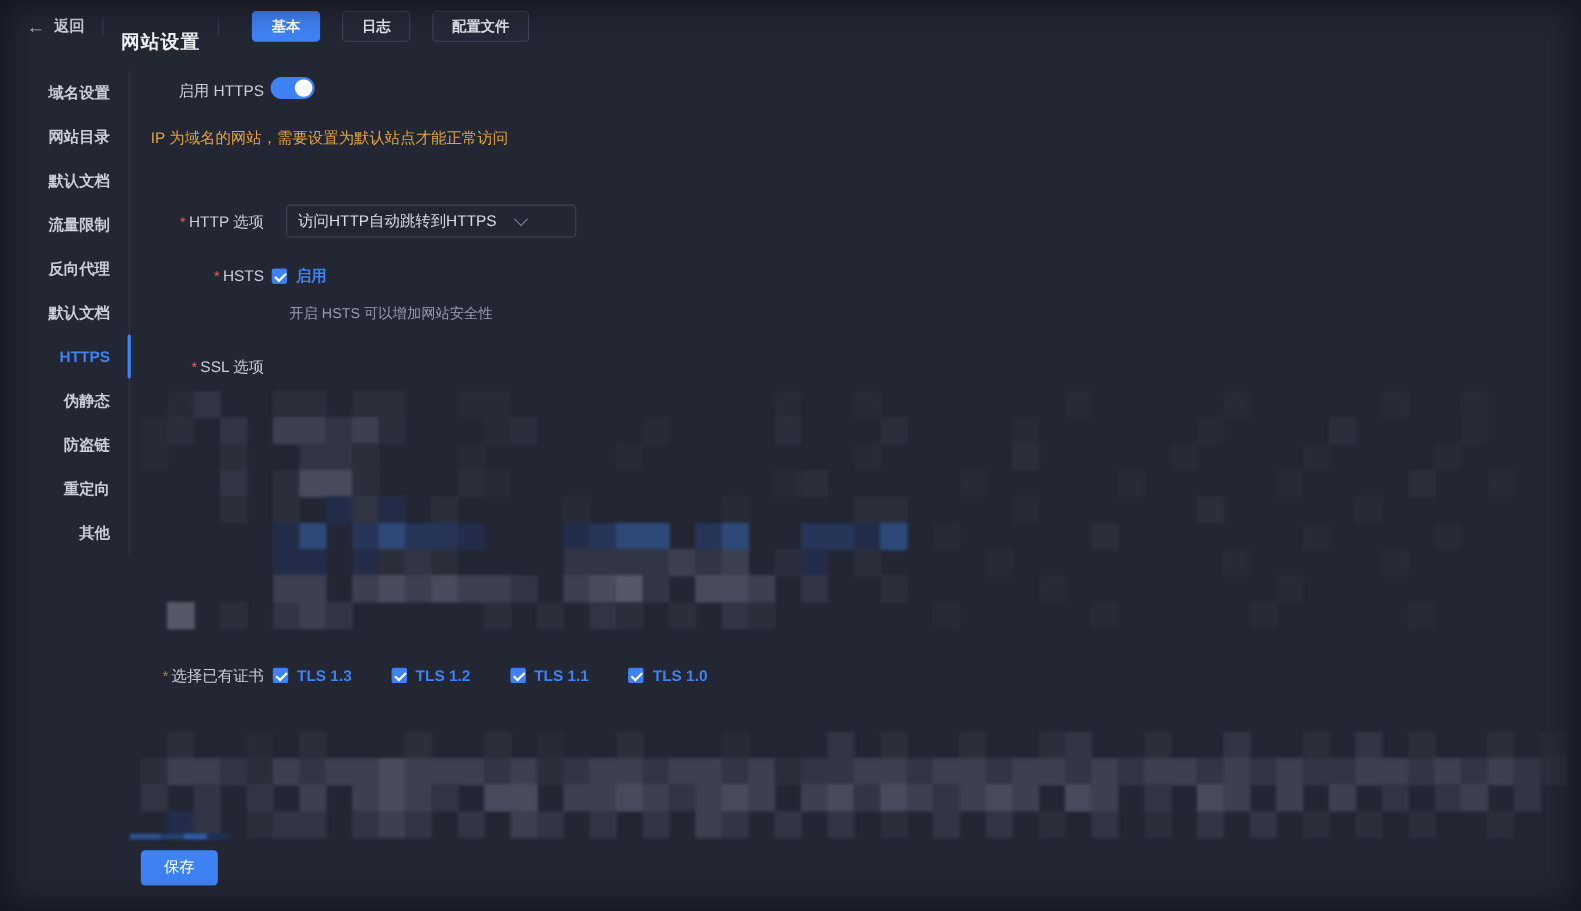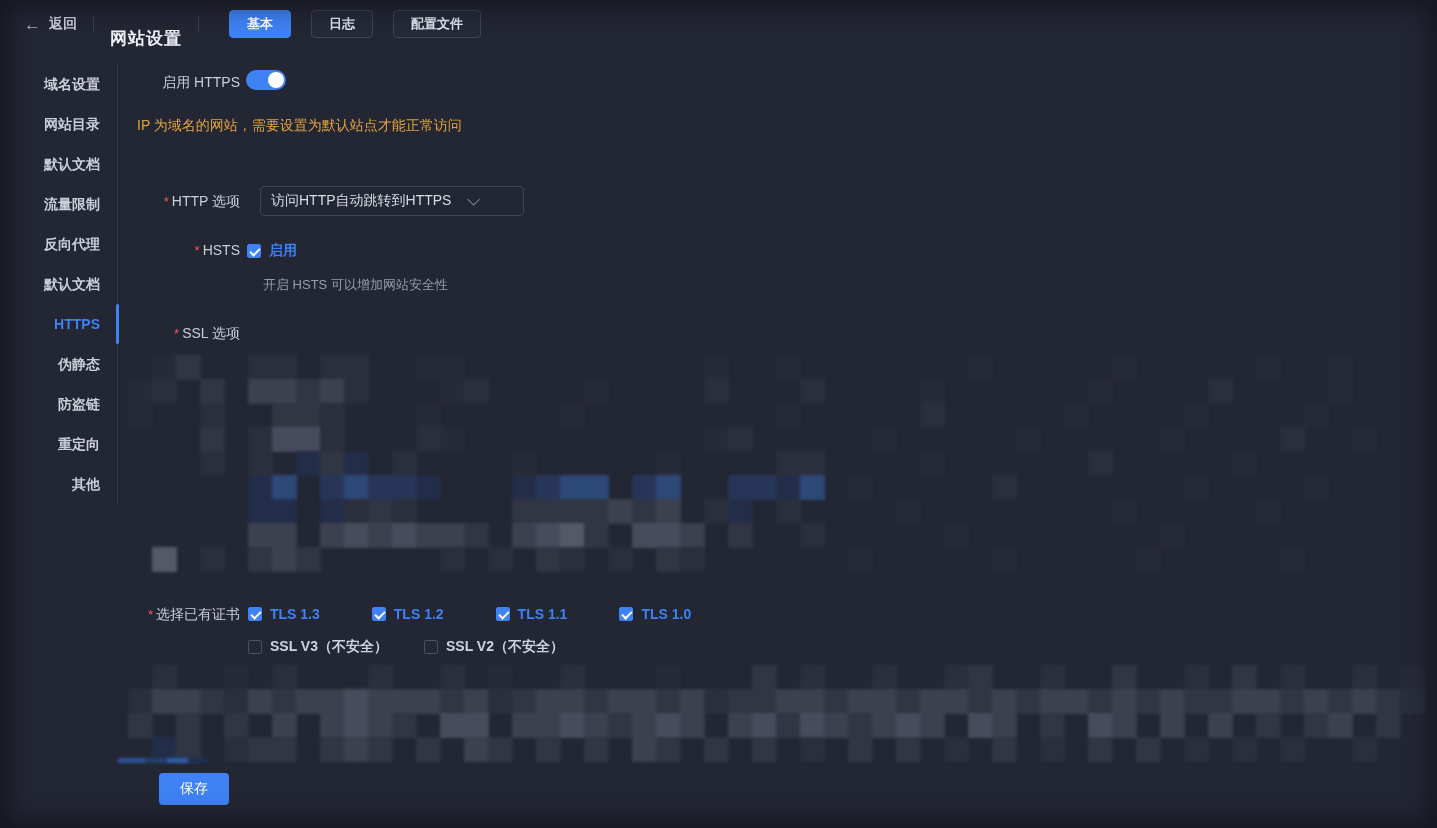--- a/index.html
+++ b/index.html
@@ -63,26 +63,26 @@
   .checkbox{width:14px;height:14px;border-radius:2px;box-sizing:border-box;border:1px solid #4b5162;background:#242836;display:inline-block;position:relative;flex:0 0 auto;cursor:pointer;}
   .checkbox.checked{background:#3e82f4;border-color:#3e82f4;}
   .checkbox.checked::after{content:"";position:absolute;left:4px;top:1px;width:4px;height:8px;border-right:2px solid #fff;border-bottom:2px solid #fff;transform:rotate(45deg);}
   .cb-label{font-size:14px;font-weight:bold;color:#ced3de;margin-left:8px;}
   .cb-label.blue{color:#3e82f4;}
 
   .hsts-group{position:absolute;left:129px;top:194px;display:flex;align-items:center;}
   .help-text{position:absolute;left:145px;top:228px;font-size:13px;color:#969cab;}
 
   .proto-row{position:absolute;left:130px;display:flex;align-items:center;z-index:6;}
-  .proto-row-1{top:558px;gap:52px;}
+  .proto-row-1{top:558px;gap:36px;}
   .proto-row-2{top:590px;gap:36px;}
   .cb-group{display:flex;align-items:center;}
 
   .save-btn{position:absolute;left:10px;top:725px;height:32px;padding:0 21px;background:#3e82f4;border:none;border-radius:4px;
-    color:#fff;font-size:14px;font-family:inherit;cursor:pointer;z-index:7;margin-left:31px;}
+    color:#fff;font-size:14px;font-family:inherit;cursor:pointer;z-index:7;}
 
   
   .mosaic{position:absolute;filter:blur(1.5px);pointer-events:none;}
   .mosaic .cell{position:absolute;width:25px;height:25px;}
   .blur-line{position:absolute;left:0;top:710px;width:90px;height:5px;filter:blur(1.5px);
     background:linear-gradient(90deg,#2c5396 0 30%,#23406f 30% 55%,#2f5ea8 55% 78%,#1d3057 78% 100%);}
 </style>
 </head>
 <body>
 
@@ -451,27 +451,17 @@
     </span>
     <span class="cb-group">
       <span class="checkbox checked"></span>
       <span class="cb-label blue">TLS 1.1</span>
     </span>
     <span class="cb-group">
       <span class="checkbox checked"></span>
       <span class="cb-label blue">TLS 1.0</span>
     </span>
   </div>
-  <div class="proto-row proto-row-2">
-    <span class="cb-group">
-      <span class="checkbox"></span>
-      <span class="cb-label">SSL V3（不安全）</span>
-    </span>
-    <span class="cb-group">
-      <span class="checkbox"></span>
-      <span class="cb-label">SSL V2（不安全）</span>
-    </span>
-  </div>
 
   <div class="blur-line"></div>
 
   <button class="save-btn">保存</button>
 </div>
 
 </body></html>

